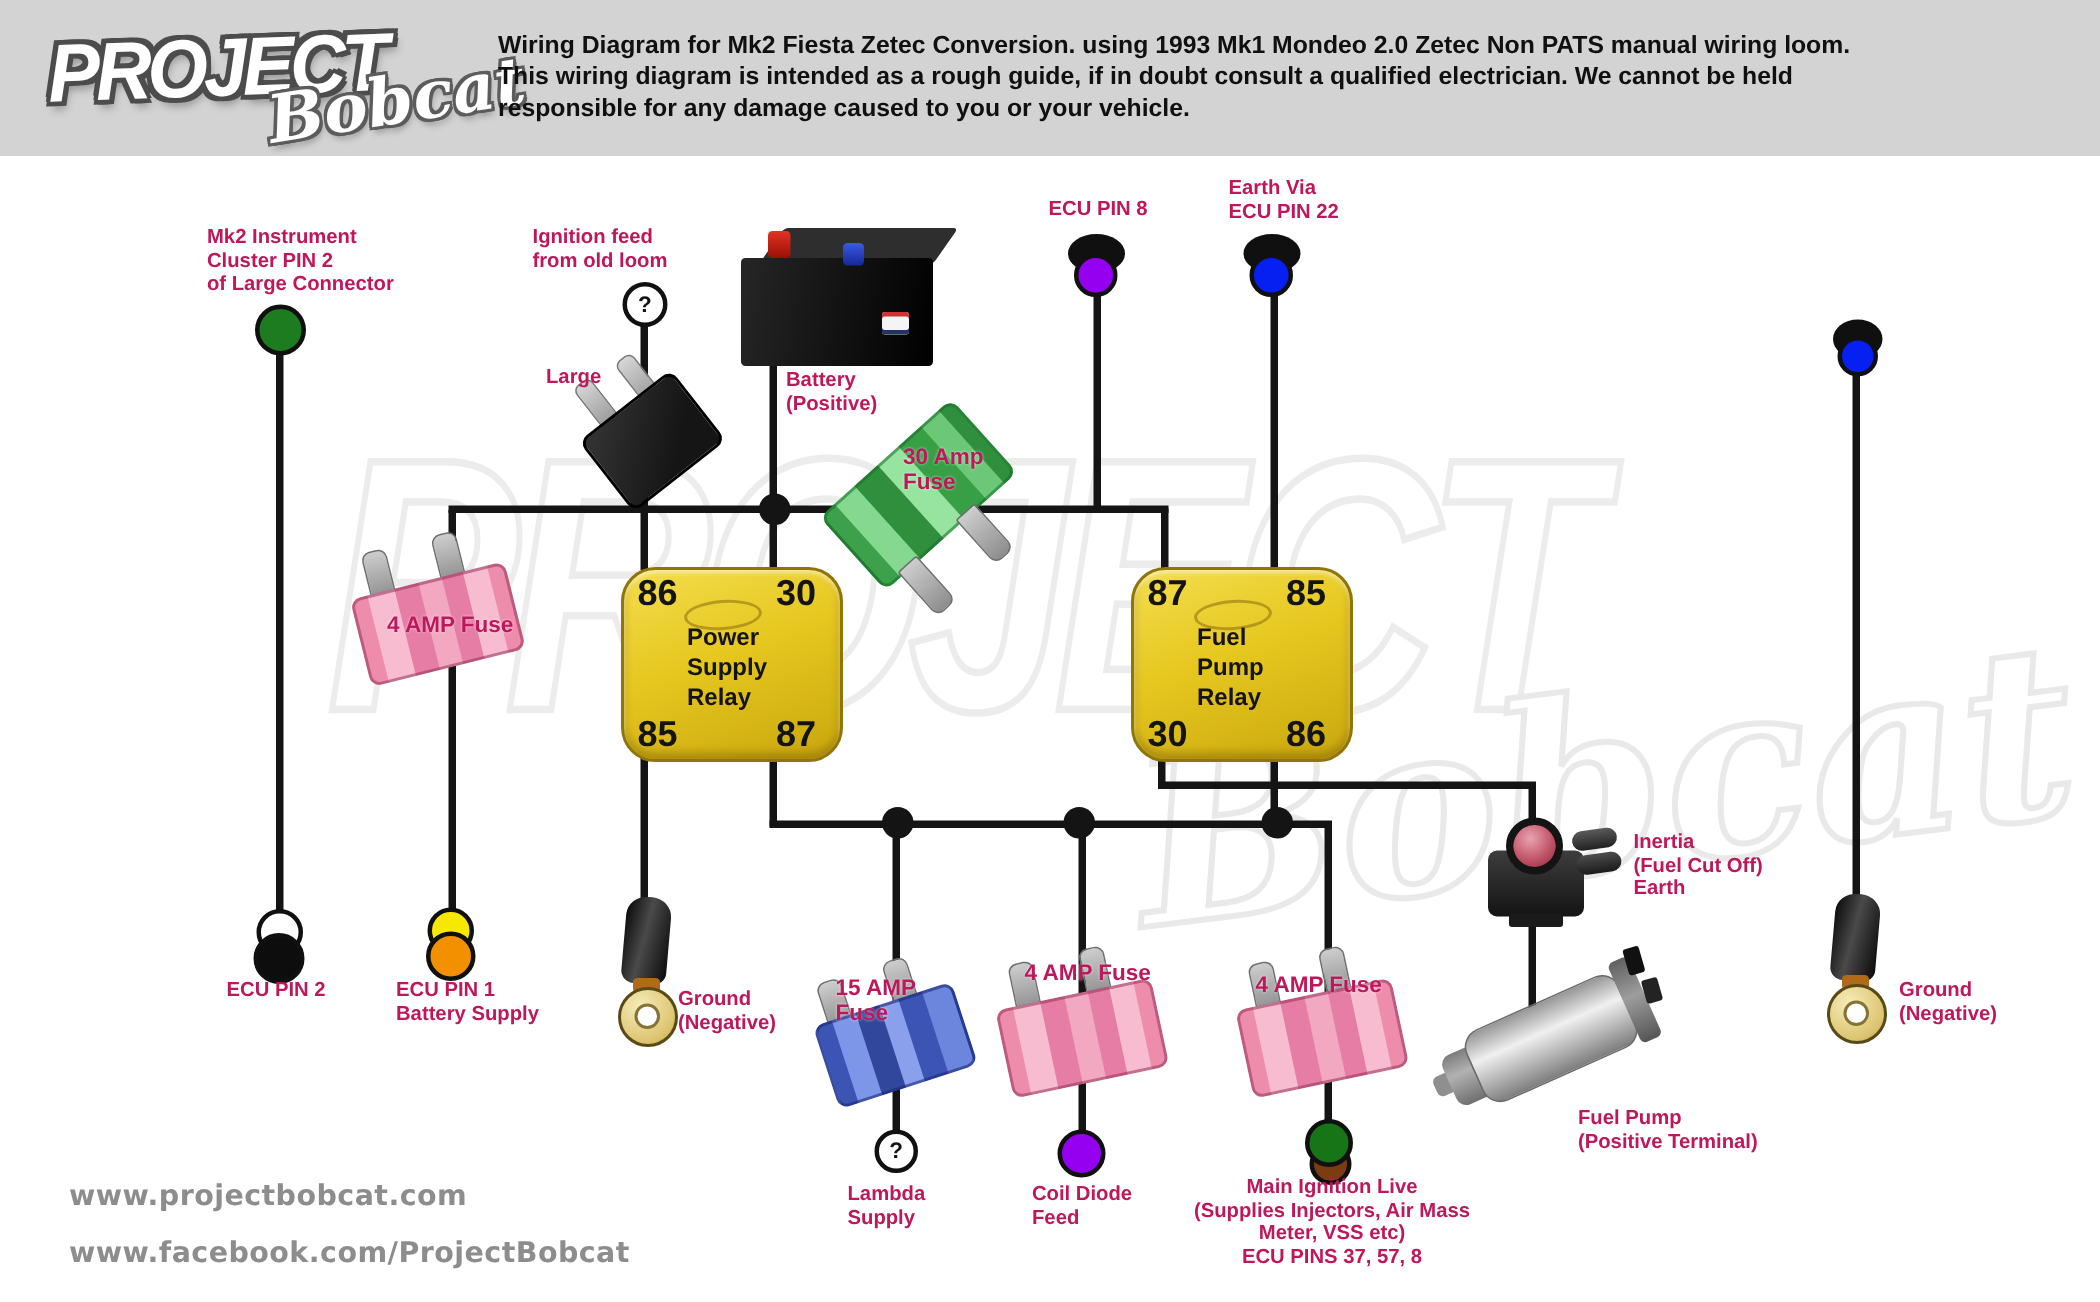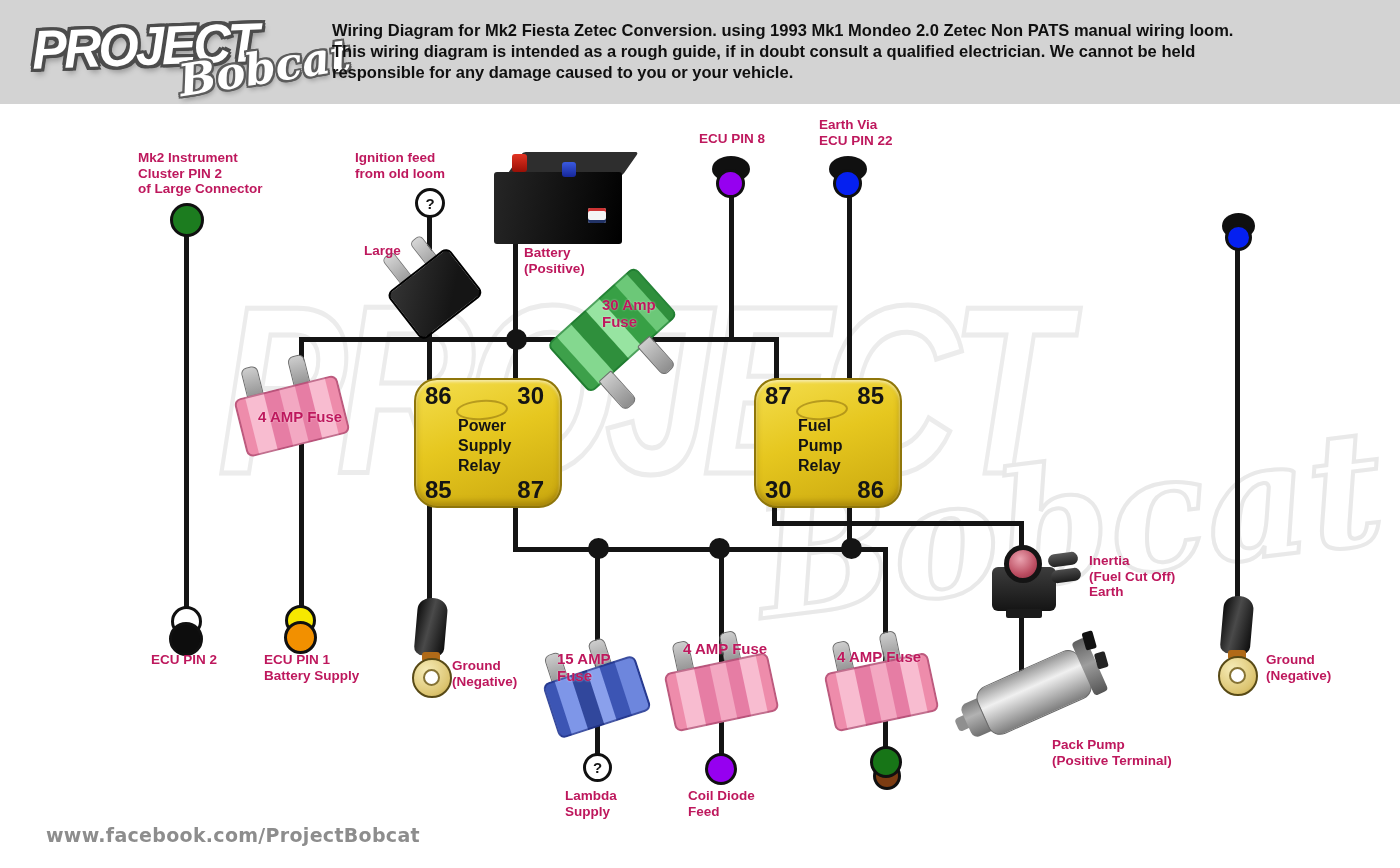--- a/index.html
+++ b/index.html
@@ -289,23 +289,28 @@
   <div class="lbl" style="left:452px;top:658px">Ground
 (Negative)</div>
   <div class="lbl fuselbl" style="left:557px;top:650px">15 AMP
 Fuse</div>
   <div class="lbl fuselbl" style="left:683px;top:640px">4 AMP Fuse</div>
   <div class="lbl fuselbl" style="left:837px;top:648px">4 AMP Fuse</div>
   <div class="lbl" style="left:565px;top:788px">Lambda
 Supply</div>
   <div class="lbl" style="left:688px;top:788px">Coil Diode
 Feed</div>
+  <div class="lbl ctr" style="left:768px;top:783px;width:240px">Main Ignition Live
+(Supplies Injectors, Air Mass
+Meter, VSS etc)
+ECU PINS 37, 57, 8</div>
   <div class="lbl" style="left:1089px;top:553px">Inertia
 (Fuel Cut Off)
 Earth</div>
-  <div class="lbl" style="left:1052px;top:737px">Pack Pump
+  <div class="lbl" style="left:1052px;top:737px">Fuel Pump
 (Positive Terminal)</div>
   <div class="lbl" style="left:1266px;top:652px">Ground
 (Negative)</div>
 
+  <div class="site">www.projectbobcat.com</div>
   <div class="fb">www.facebook.com/ProjectBobcat</div>
 
 </div>
 
 </body></html>

